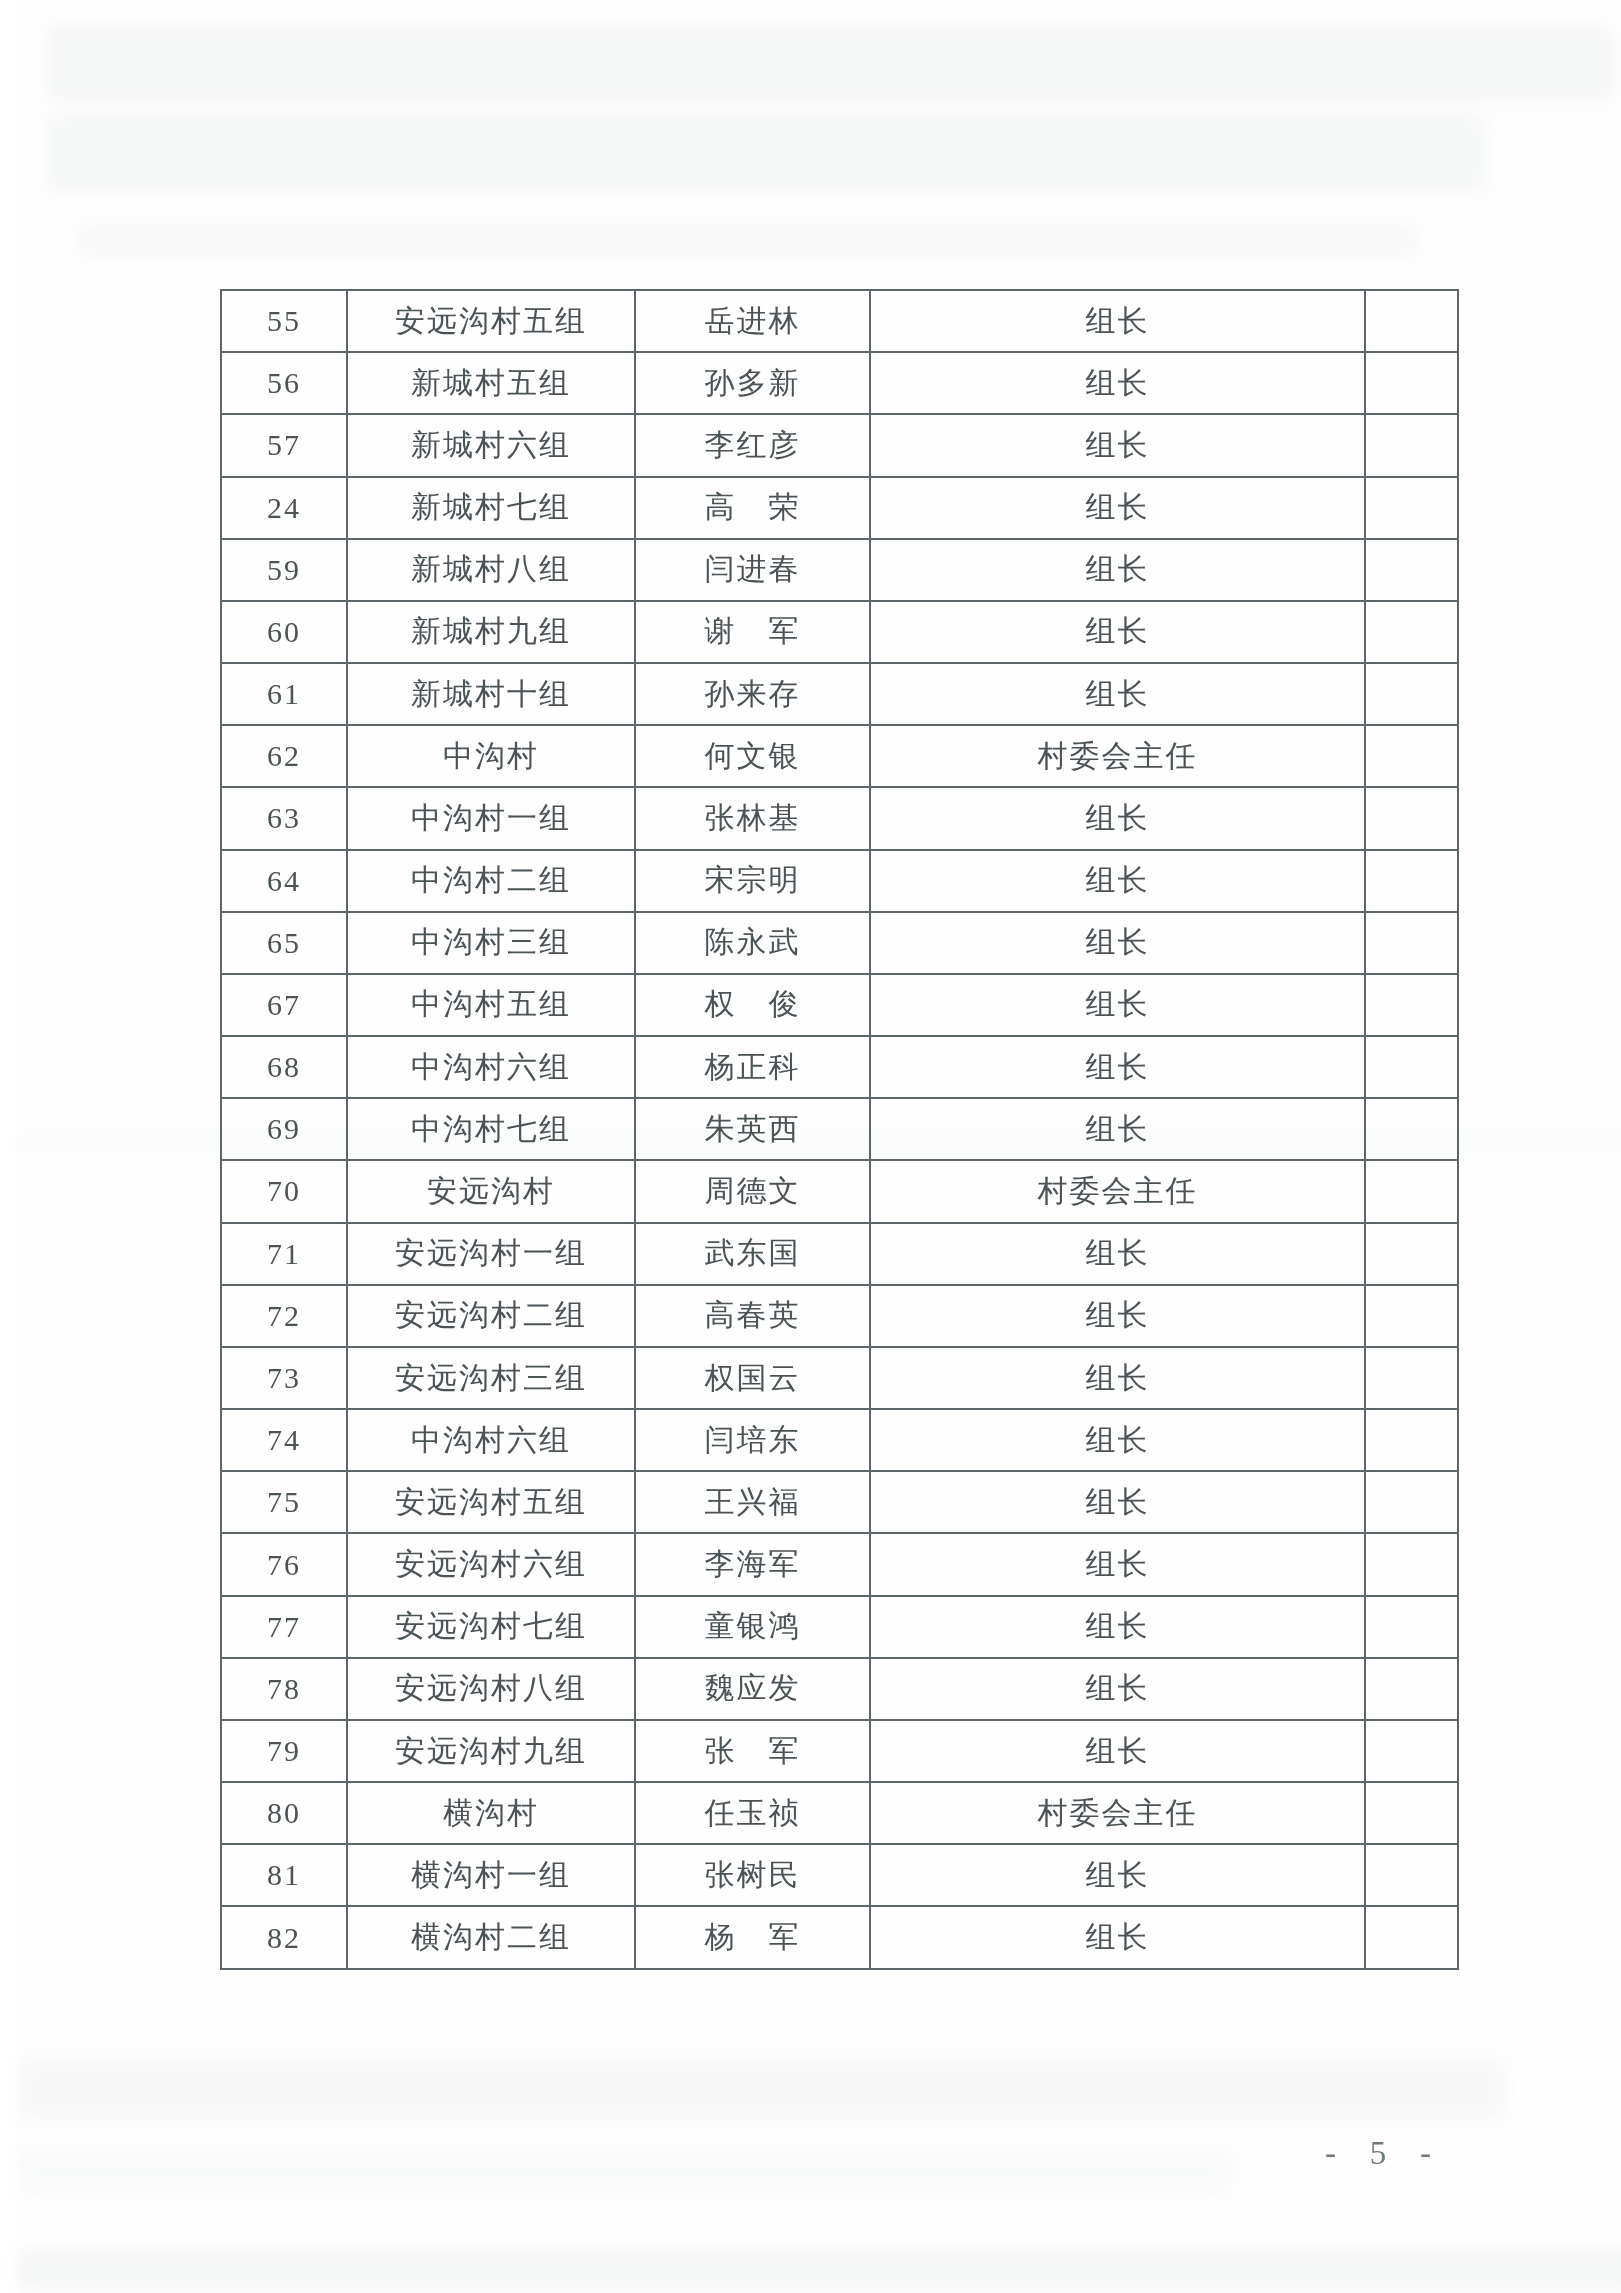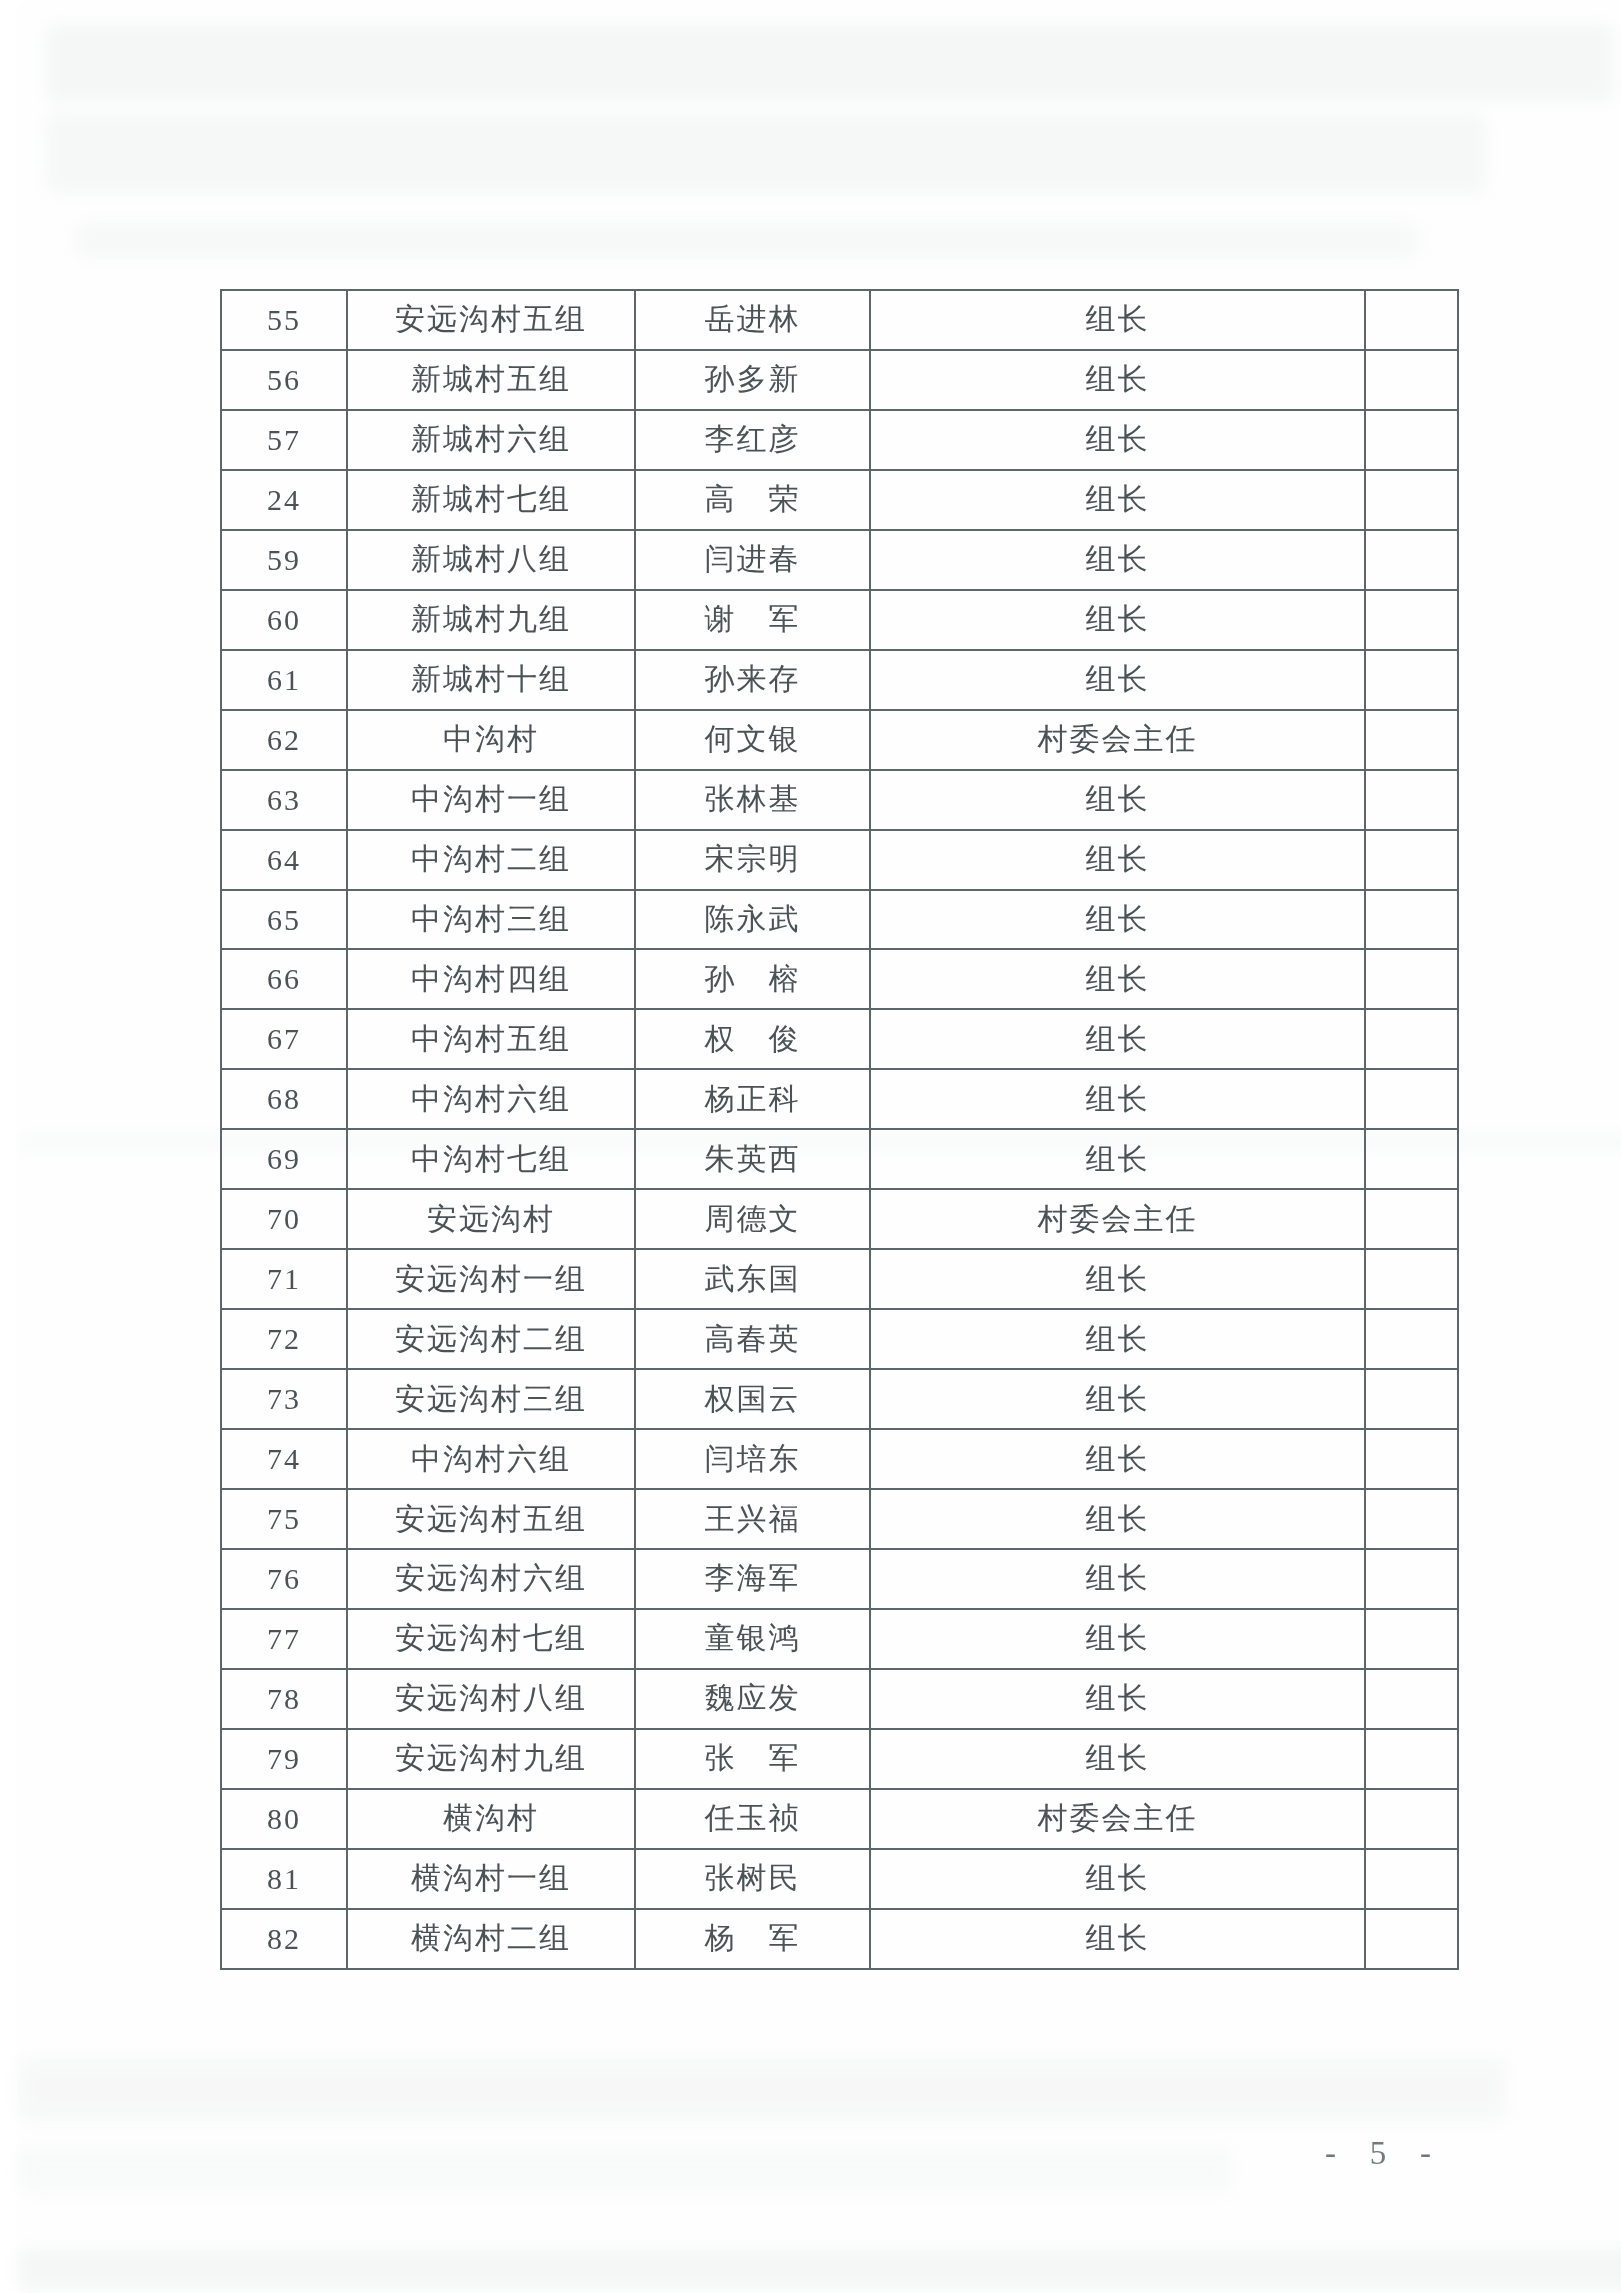--- a/index.html
+++ b/index.html
@@ -168,27 +168,20 @@
           <td class="c-note"></td>
         </tr>
         <tr>
           <td class="c-no">65</td>
           <td class="c-group">中沟村三组</td>
           <td class="c-name">陈永武</td>
           <td class="c-title">组长</td>
           <td class="c-note"></td>
         </tr>
         <tr>
-          <td class="c-no">66</td>
-          <td class="c-group">中沟村四组</td>
-          <td class="c-name">孙　榕</td>
-          <td class="c-title">组长</td>
-          <td class="c-note"></td>
-        </tr>
-        <tr>
           <td class="c-no">67</td>
           <td class="c-group">中沟村五组</td>
           <td class="c-name">权　俊</td>
           <td class="c-title">组长</td>
           <td class="c-note"></td>
         </tr>
         <tr>
           <td class="c-no">68</td>
           <td class="c-group">中沟村六组</td>
           <td class="c-name">杨正科</td>

